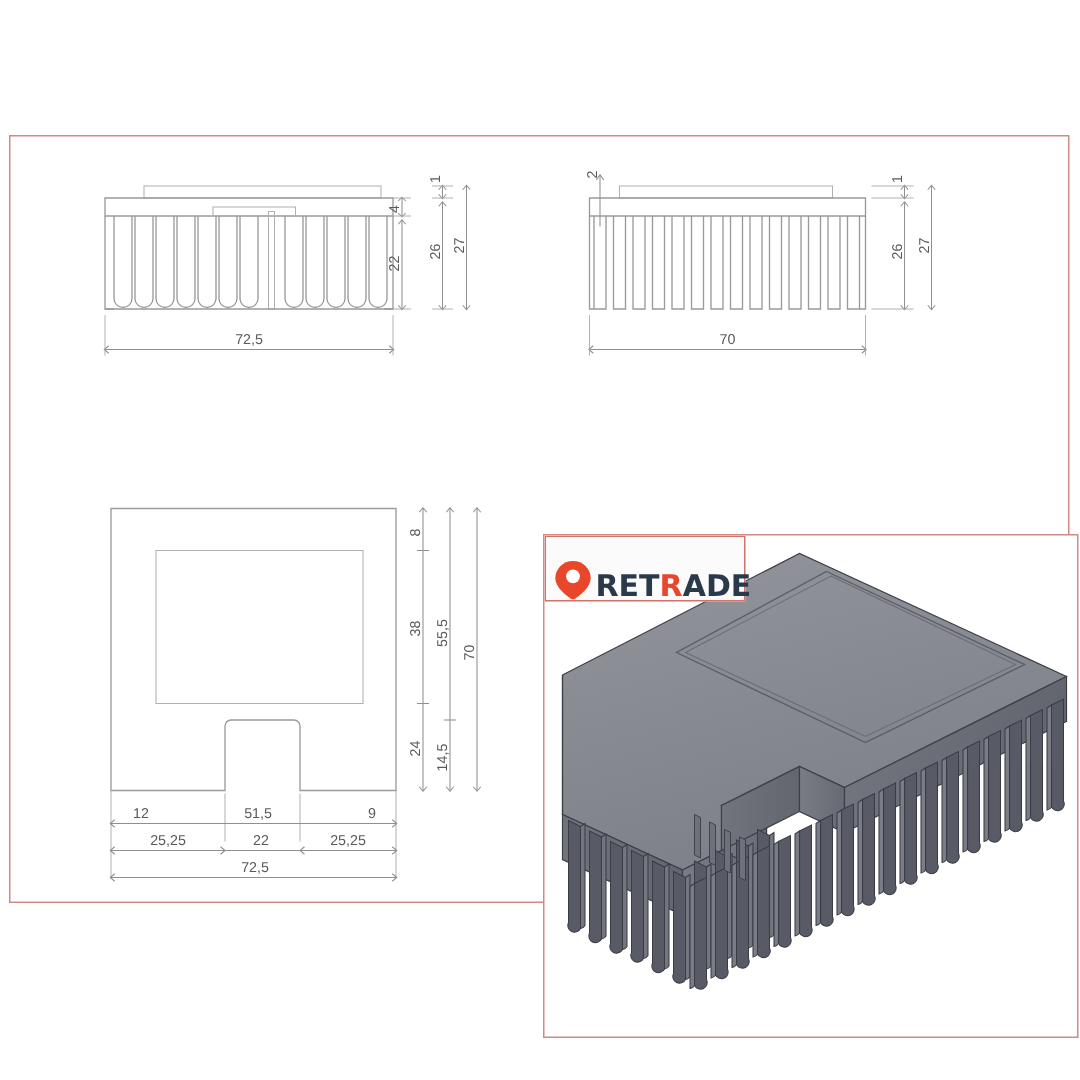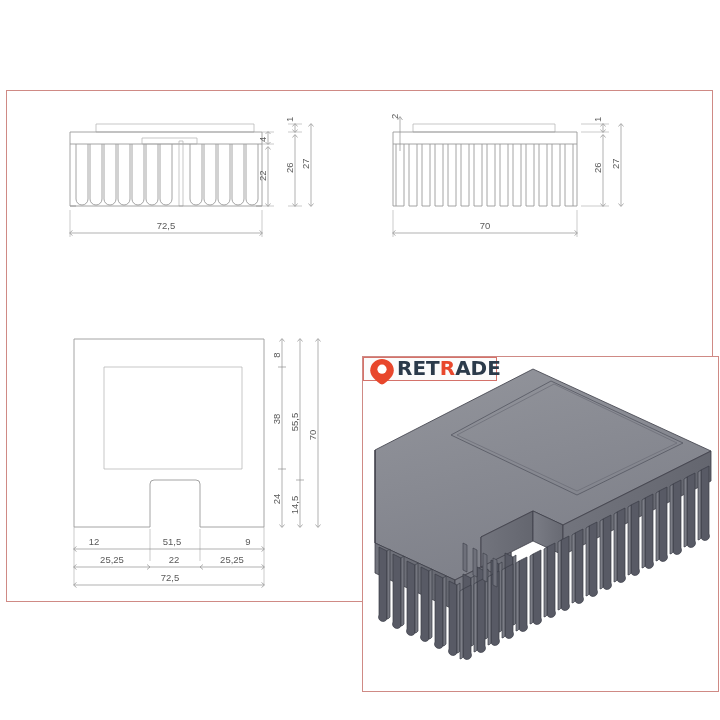--- a/index.html
+++ b/index.html
@@ -39,26 +39,26 @@
     box-sizing: border-box;
     background: #ffffff;
     overflow: hidden;
   }
   
   #logo-box {
     position: absolute;
     left: 0px;
     top: 0px;
     width: 134px;
-    height: 24px;
+    height: 44px;
     border: 1px solid #d4726a;
     box-sizing: border-box;
     background: #fbfbfb;
     display: flex;
-    align-items: flex-start;
+    align-items: flex-end;
     padding-left: 5px;
   }
   #logo-pin { flex: 0 0 auto; margin-right: 2px; display:block; }
   #logo-text {
     font-family: "DejaVu Sans", sans-serif;
     font-weight: bold;
     font-size: 20px;
     letter-spacing: 0px;
     color: #2b3a4a;
     line-height: 1;

